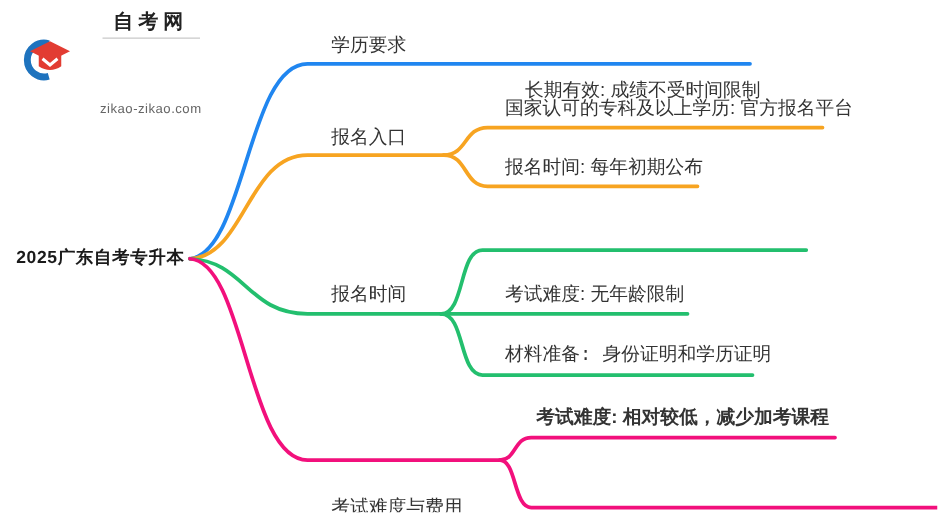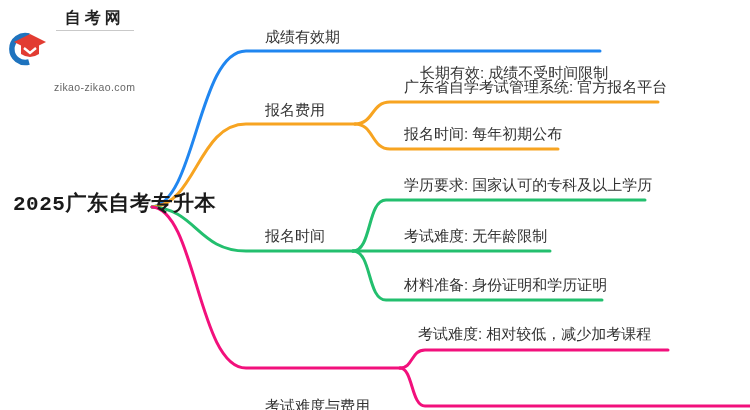--- a/index.html
+++ b/index.html
@@ -4,37 +4,37 @@
 <style>
   html,body{margin:0;padding:0;background:#ffffff;}
   #stage{
     position:relative;width:750px;height:410px;background:#ffffff;overflow:hidden;
     font-family:"Liberation Sans","DejaVu Sans",sans-serif;
   }
   #edges{position:absolute;left:0;top:0;width:750px;height:410px;z-index:1;}
   #edges path{fill:none;stroke-width:3;stroke-linecap:round;}
 
   .node{position:absolute;z-index:2;font-size:15px;color:#333;white-space:nowrap;line-height:20px;}
-  #root-node{left:13px;top:195px;font-size:21px;font-weight:bold;color:#1a1a1a;letter-spacing:0.5px;font-family:Liberation Mono, monospace;}
+  #root-node{left:13px;top:195px;font-size:14px;font-weight:bold;color:#1a1a1a;letter-spacing:0.5px;}
 
   .n-b1-label{left:265px;top:27px;}
   .n-b1-c0{left:420px;top:27px;margin-top:36px;}
   .n-b2-label{left:265px;top:100px;}
   .n-b2-c0{left:404px;top:77px;}
   .n-b2-c1{left:404px;top:124px;}
   .n-b3-label{left:265px;top:226px;}
   .n-b3-c0{left:404px;top:175px;}
   .n-b3-c1{left:404px;top:226px;}
-  .n-b3-c2{left:404px;top:275px;}
+  .n-b3-c2{left:404px;top:275px;font-family:Liberation Mono, monospace;}
   .n-b4-label{left:265px;top:350px;margin-top:46px;}
-  .n-b4-c0{left:418px;top:324px;}
+  .n-b4-c0{left:429px;top:324px;font-weight:bold;}
   .n-b4-c1{left:430px;top:380px;}
 
   
-  #logo{position:absolute;left:4px;top:8px;z-index:3;display:flex;align-items:center;gap:6px;}
+  #logo{position:absolute;left:14px;top:8px;z-index:3;display:flex;align-items:center;gap:22px;}
   #logo-text{display:flex;flex-direction:column;align-items:center;}
   #logo-name{font-size:16px;font-weight:bold;color:#222;letter-spacing:4px;line-height:20px;}
   #logo-divider{width:78px;height:1px;background:#c9c9c9;margin:2px 0 2px 0;}
   #logo-url{font-size:10.5px;color:#666;letter-spacing:0.4px;line-height:12px;margin-top:48px;}
 </style>
 </head>
 <body>
 
 <div id="stage">
 
@@ -67,28 +67,27 @@
     </span>
     <span id="logo-text">
       <span id="logo-name">自考网</span>
       <span id="logo-divider"></span>
       <span id="logo-url">zikao-zikao.com</span>
     </span>
   </div>
 
   <div class="node" id="root-node">2025广东自考专升本</div>
 
-  <div class="node n-b1-label">成绩有效期</div>
+  <div class="node n-b1-label">学历要求</div>
   <div class="node n-b1-c0">长期有效: 成绩不受时间限制</div>
 
-  <div class="node n-b2-label">报名费用</div>
-  <div class="node n-b2-c0">广东省自学考试管理系统: 官方报名平台</div>
+  <div class="node n-b2-label">报名入口</div>
+  <div class="node n-b2-c0">国家认可的专科及以上学历: 官方报名平台</div>
   <div class="node n-b2-c1">报名时间: 每年初期公布</div>
 
   <div class="node n-b3-label">报名时间</div>
-  <div class="node n-b3-c0">学历要求: 国家认可的专科及以上学历</div>
   <div class="node n-b3-c1">考试难度: 无年龄限制</div>
   <div class="node n-b3-c2">材料准备: 身份证明和学历证明</div>
 
   <div class="node n-b4-label">考试难度与费用</div>
   <div class="node n-b4-c0">考试难度: 相对较低，减少加考课程</div>
 
 </div>
 
 </body></html>

